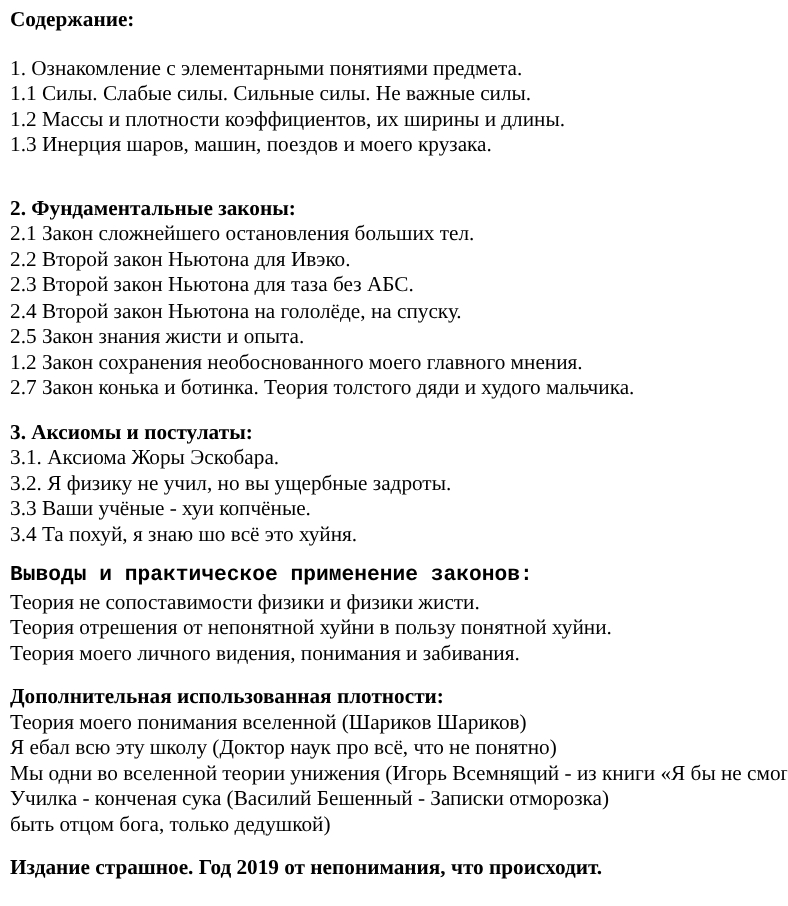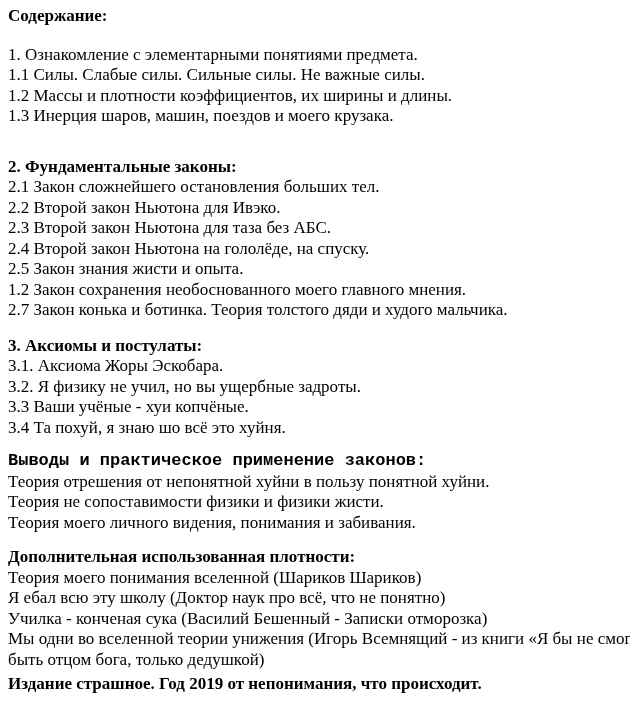--- a/index.html
+++ b/index.html
@@ -44,23 +44,23 @@
     <div class="line">2.4 Второй закон Ньютона на гололёде, на спуску.</div>
     <div class="line">2.5 Закон знания жисти и опыта.</div>
     <div class="line">1.2 Закон сохранения необоснованного моего главного мнения.</div>
     <div class="line">2.7 Закон конька и ботинка. Теория толстого дяди и худого мальчика.</div>
     <div class="line bold" style="margin-top: 15px;">3. Аксиомы и постулаты:</div>
     <div class="line">3.1. Аксиома Жоры Эскобара.</div>
     <div class="line">3.2. Я физику не учил, но вы ущербные задроты.</div>
     <div class="line">3.3 Ваши учёные - хуи копчёные.</div>
     <div class="line">3.4 Та похуй, я знаю шо всё это хуйня.</div>
     <div class="line bold" style="margin-top: 13px; font-family: Liberation Mono, monospace;">Выводы и практическое применение законов:</div>
+    <div class="line">Теория не сопоставимости физики и физики жисти.</div>
     <div class="line">Теория отрешения от непонятной хуйни в пользу понятной хуйни.</div>
-    <div class="line">Теория не сопоставимости физики и физики жисти.</div>
     <div class="line">Теория моего личного видения, понимания и забивания.</div>
     <div class="line bold" style="margin-top: 14px;">Дополнительная использованная плотности:</div>
     <div class="line">Теория моего понимания вселенной (Шариков Шариков)</div>
     <div class="line">Я ебал всю эту школу (Доктор наук про всё, что не понятно)</div>
+    <div class="line">Мы одни во вселенной теории унижения (Игорь Всемнящий - из книги «Я бы не смог</div>
     <div class="line">Училка - конченая сука (Василий Бешенный - Записки отморозка)</div>
-    <div class="line">Мы одни во вселенной теории унижения (Игорь Всемнящий - из книги «Я бы не смог</div>
     <div class="line">быть отцом бога, только дедушкой)</div>
-    <div class="line bold" style="margin-top: 4px;">Издание страшное. Год 2019 от непонимания, что происходит.</div>
+    <div class="line bold" style="margin-top: 14px;">Издание страшное. Год 2019 от непонимания, что происходит.</div>
   </div>
 
 </body></html>

